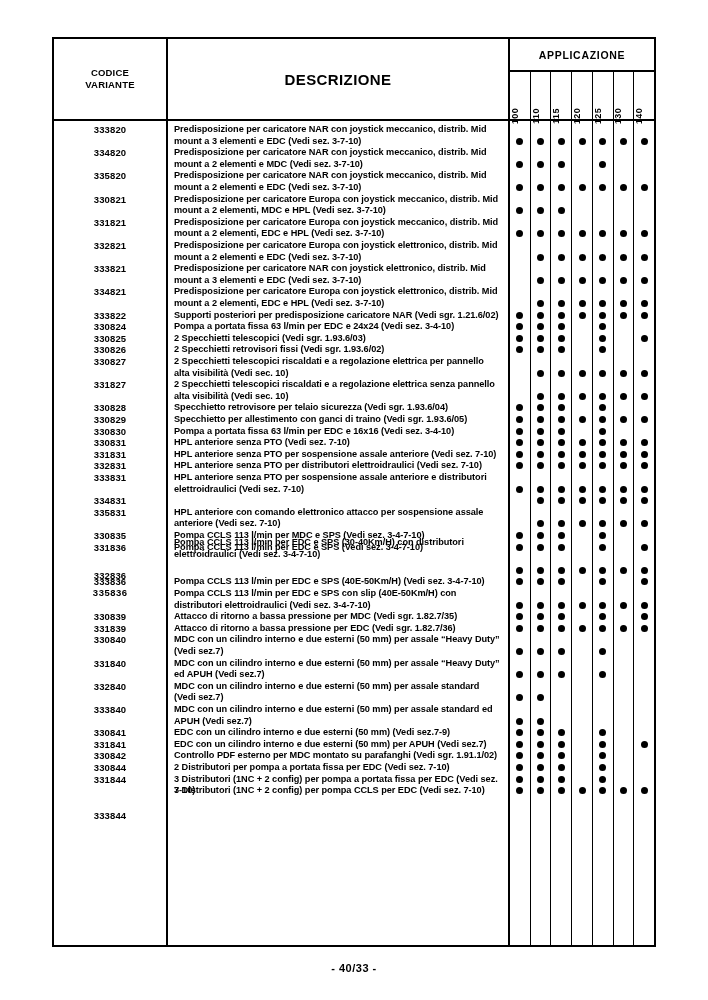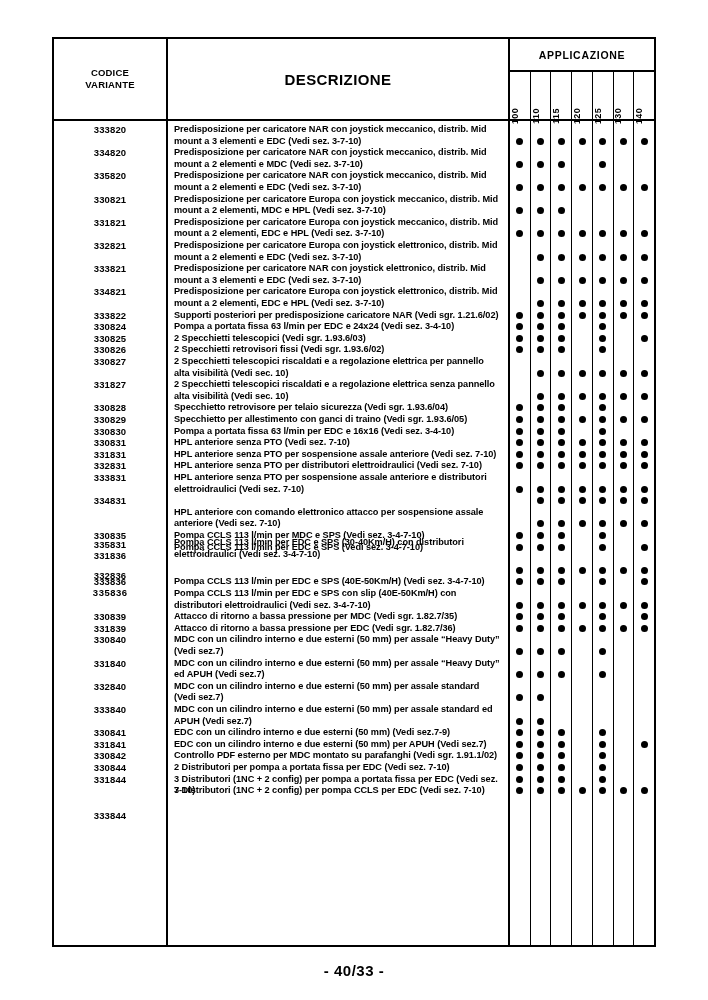--- a/index.html
+++ b/index.html
@@ -193,21 +193,21 @@
     background: #000;
   }
 
   
   #footer {
     position: absolute;
     left: 0;
     top: 962px;
     width: 708px;
     text-align: center;
-    font-size: 15px;
+    font-size: 11px;
     font-weight: bold;
     letter-spacing: .5px;
   }
 </style>
 </head>
 <body>
 
 <div id="page">
 
   <div id="table-frame">
@@ -271,23 +271,23 @@
           <div class="code-cell" style="top: 235px;"><span>330827</span></div>
           <div class="code-cell" style="top: 258.2px;"><span>331827</span></div>
           <div class="code-cell" style="top: 281.4px;"><span>330828</span></div>
           <div class="code-cell" style="top: 293px;"><span>330829</span></div>
           <div class="code-cell" style="top: 304.6px;"><span>330830</span></div>
           <div class="code-cell" style="top: 316.2px;"><span>330831</span></div>
           <div class="code-cell" style="top: 327.8px;"><span>331831</span></div>
           <div class="code-cell" style="top: 339.4px;"><span>332831</span></div>
           <div class="code-cell" style="top: 351px;"><span>333831</span></div>
           <div class="code-cell" style="top: 374.2px;"><span>334831</span></div>
-          <div class="code-cell" style="top: 385.8px; margin-top: 32px;"><span>335831</span></div>
+          <div class="code-cell" style="top: 385.8px;"><span>335831</span></div>
           <div class="code-cell" style="top: 409px;"><span>330835</span></div>
-          <div class="code-cell" style="top: 420.6px; margin-top: 8px;"><span>331836</span></div>
+          <div class="code-cell" style="top: 420.6px;"><span>331836</span></div>
           <div class="code-cell" style="top: 449px;"><span>332836</span></div>
           <div class="code-cell" style="top: 455.4px;"><span>333836</span></div>
           <div class="code-cell" style="top: 467px; font-family: Liberation Mono, monospace;"><span>335836</span></div>
           <div class="code-cell" style="top: 490.2px;"><span>330839</span></div>
           <div class="code-cell" style="top: 501.8px;"><span>331839</span></div>
           <div class="code-cell" style="top: 513.4px;"><span>330840</span></div>
           <div class="code-cell" style="top: 536.6px;"><span>331840</span></div>
           <div class="code-cell" style="top: 559.8px;"><span>332840</span></div>
           <div class="code-cell" style="top: 583px;"><span>333840</span></div>
           <div class="code-cell" style="top: 606.2px;"><span>330841</span></div>

